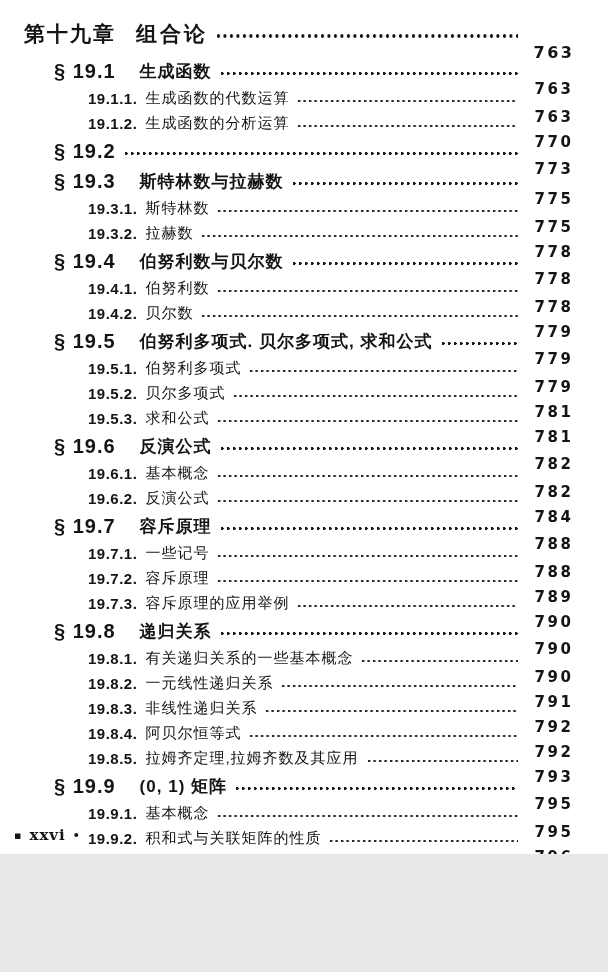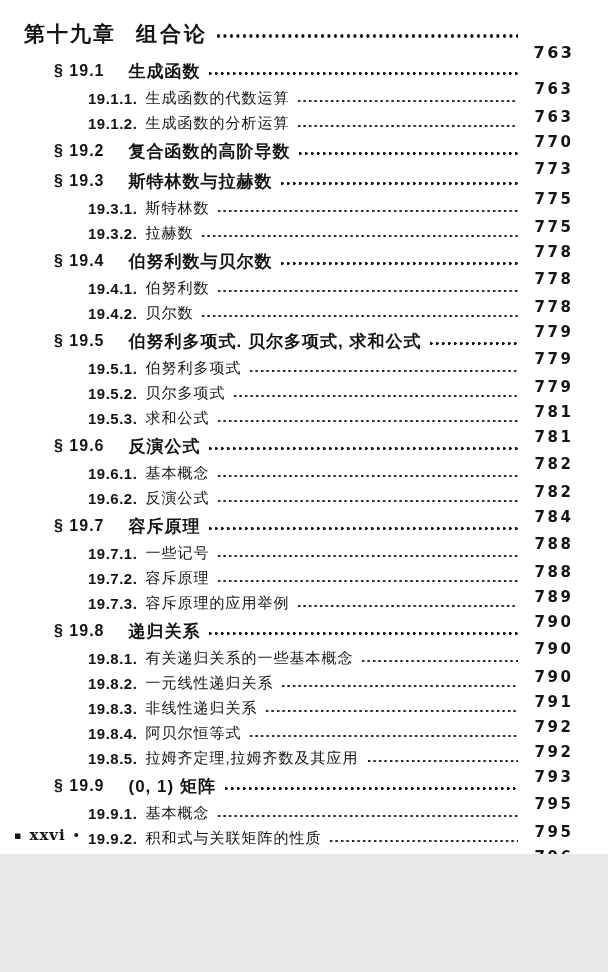--- a/index.html
+++ b/index.html
@@ -71,21 +71,21 @@
   }
   .row.chapter .pg { font-size: 16px; }
 
   
   .row.section {
     height: 30px;
     padding-left: 30px;
     font-size: 17px;
   }
   .row.section .num {
-    font-size: 16px;
+    font-size: 20px;
     letter-spacing: 1px;
   }
   .row.section .title { margin-left: 24px; font-weight: 700; }
 
   
   .row.sub {
     height: 25px;
     padding-left: 64px;
     font-size: 15px;
   }
@@ -135,21 +135,20 @@
         <span class="pg">763</span>
       </div>
       <div class="row sub">
         <span class="num">19.1.2.</span>
         <span class="title">生成函数的分析运算</span>
         <span class="leader"></span>
         <span class="pg">770</span>
       </div>
       <div class="row section">
         <span class="num">§ 19.2</span>
-        <span class="title">复合函数的高阶导数</span>
         <span class="leader"></span>
         <span class="pg">773</span>
       </div>
       <div class="row section">
         <span class="num">§ 19.3</span>
         <span class="title">斯特林数与拉赫数</span>
         <span class="leader"></span>
         <span class="pg">775</span>
       </div>
       <div class="row sub">

